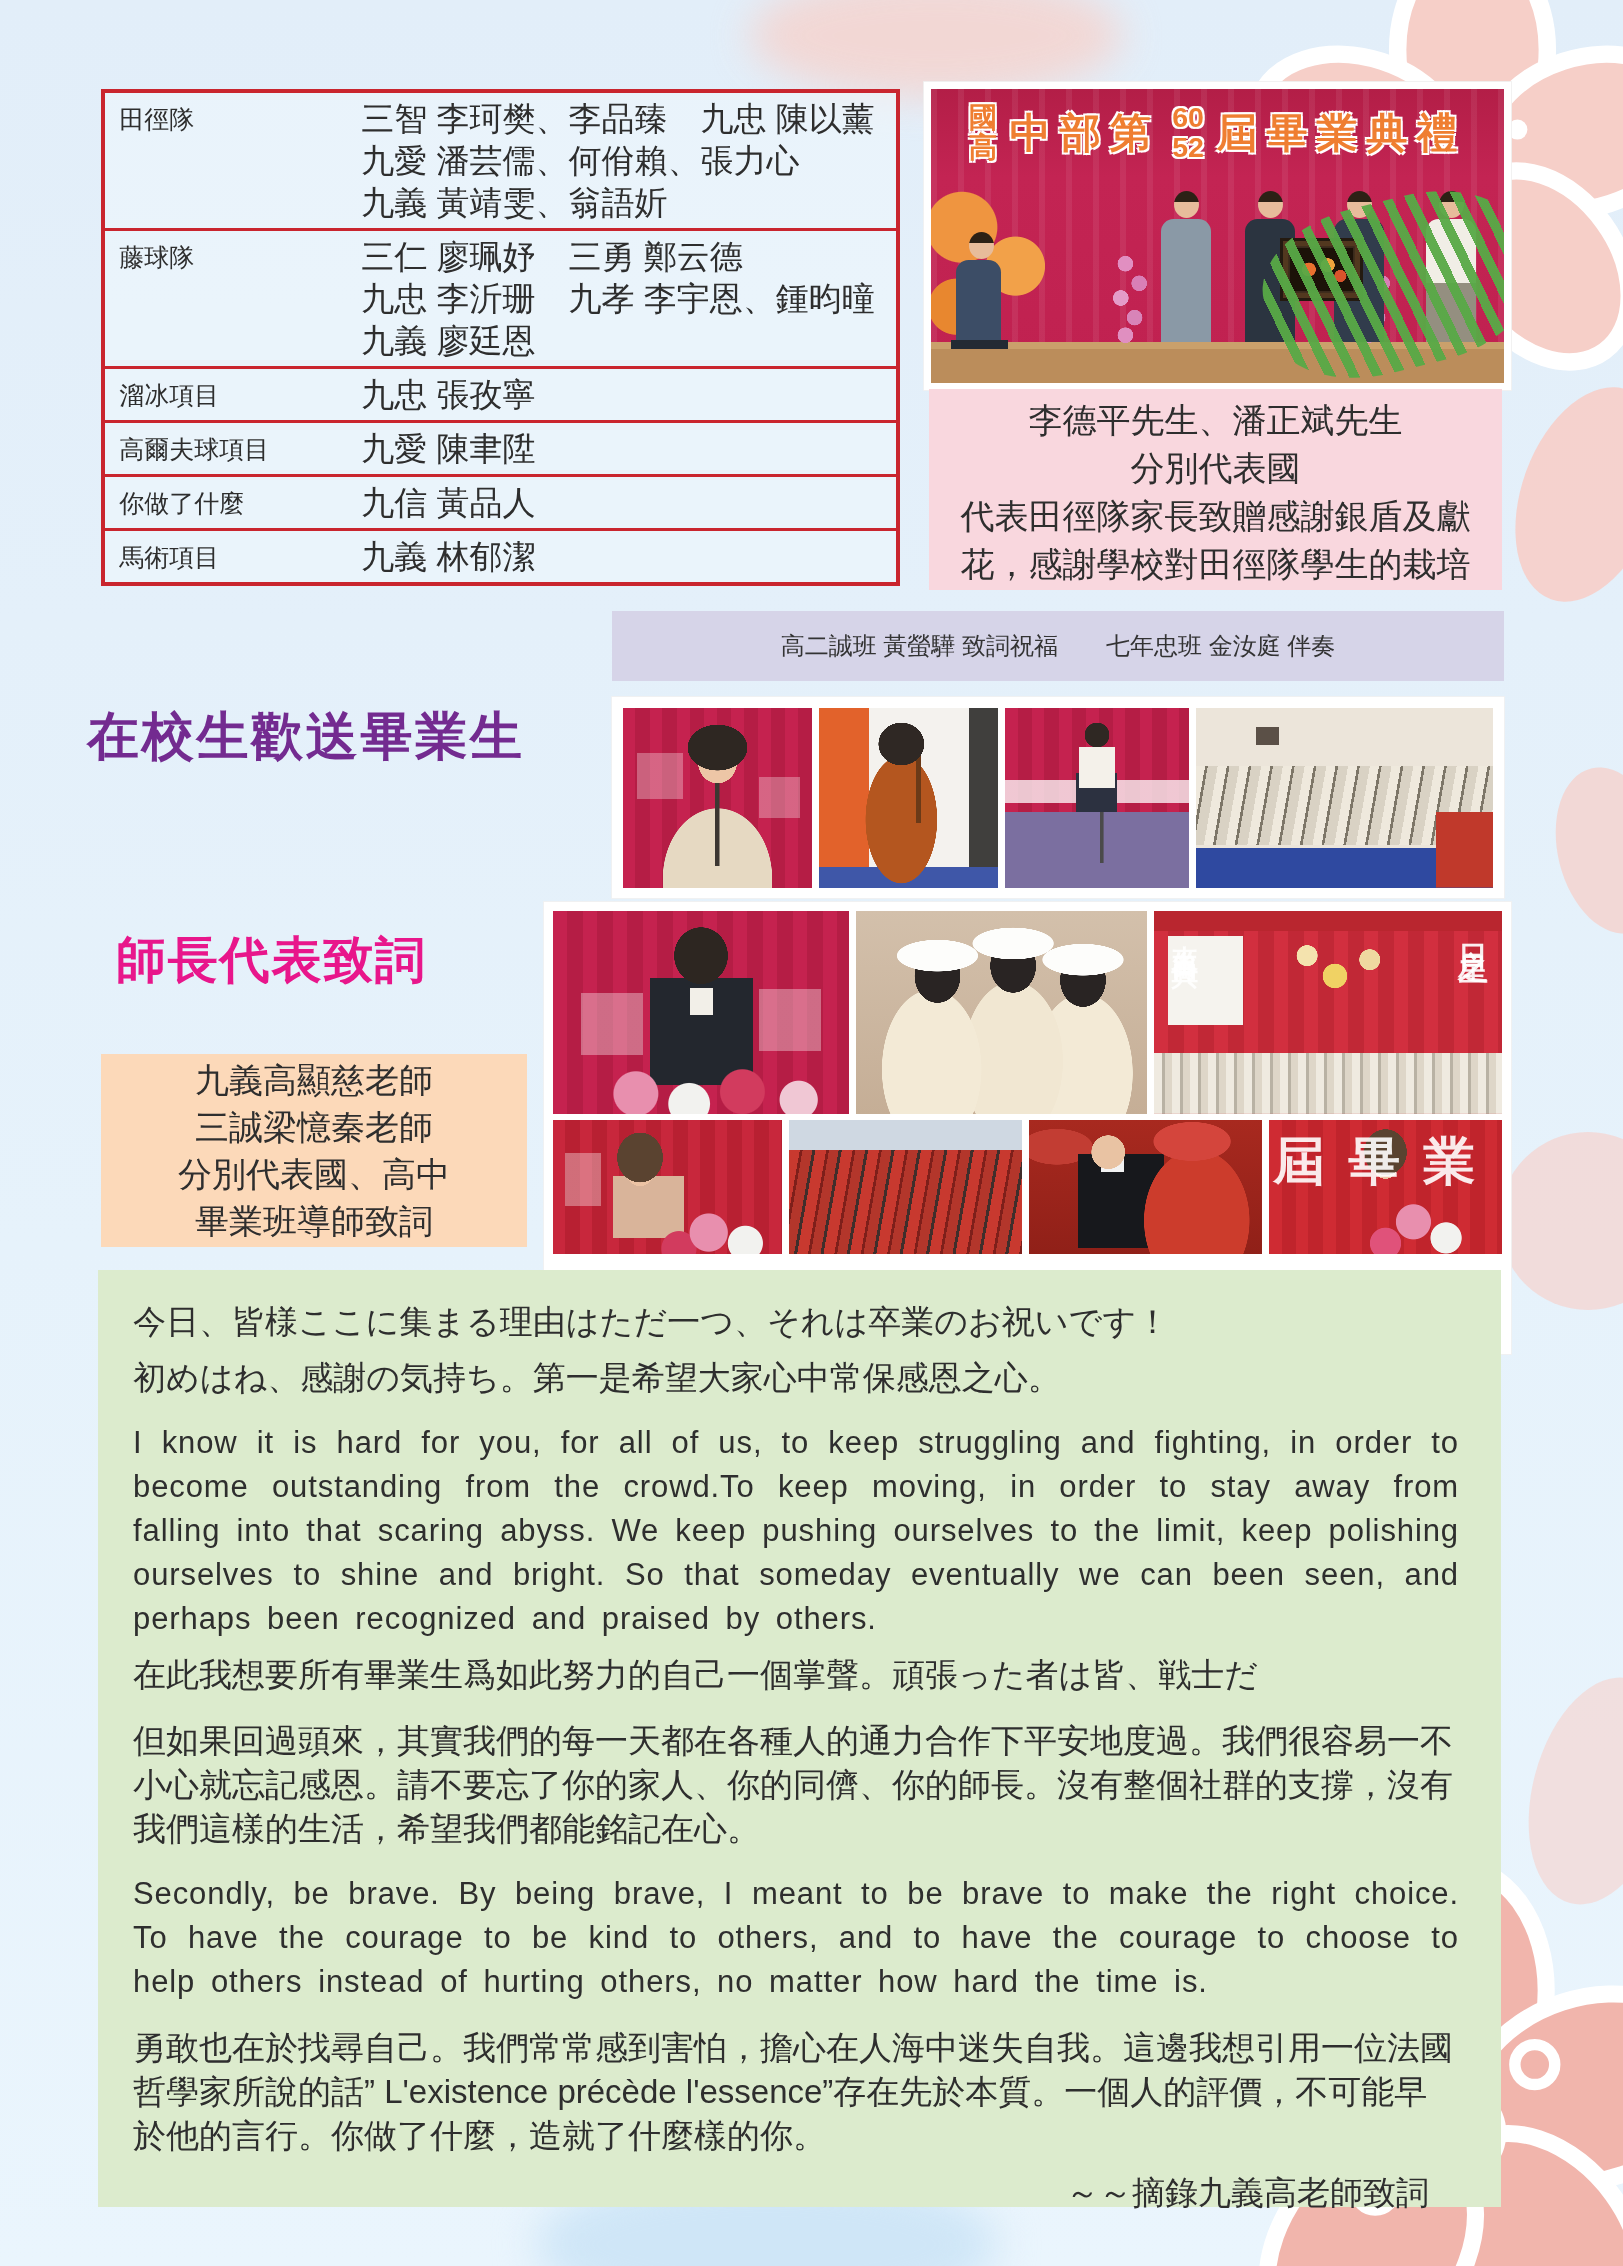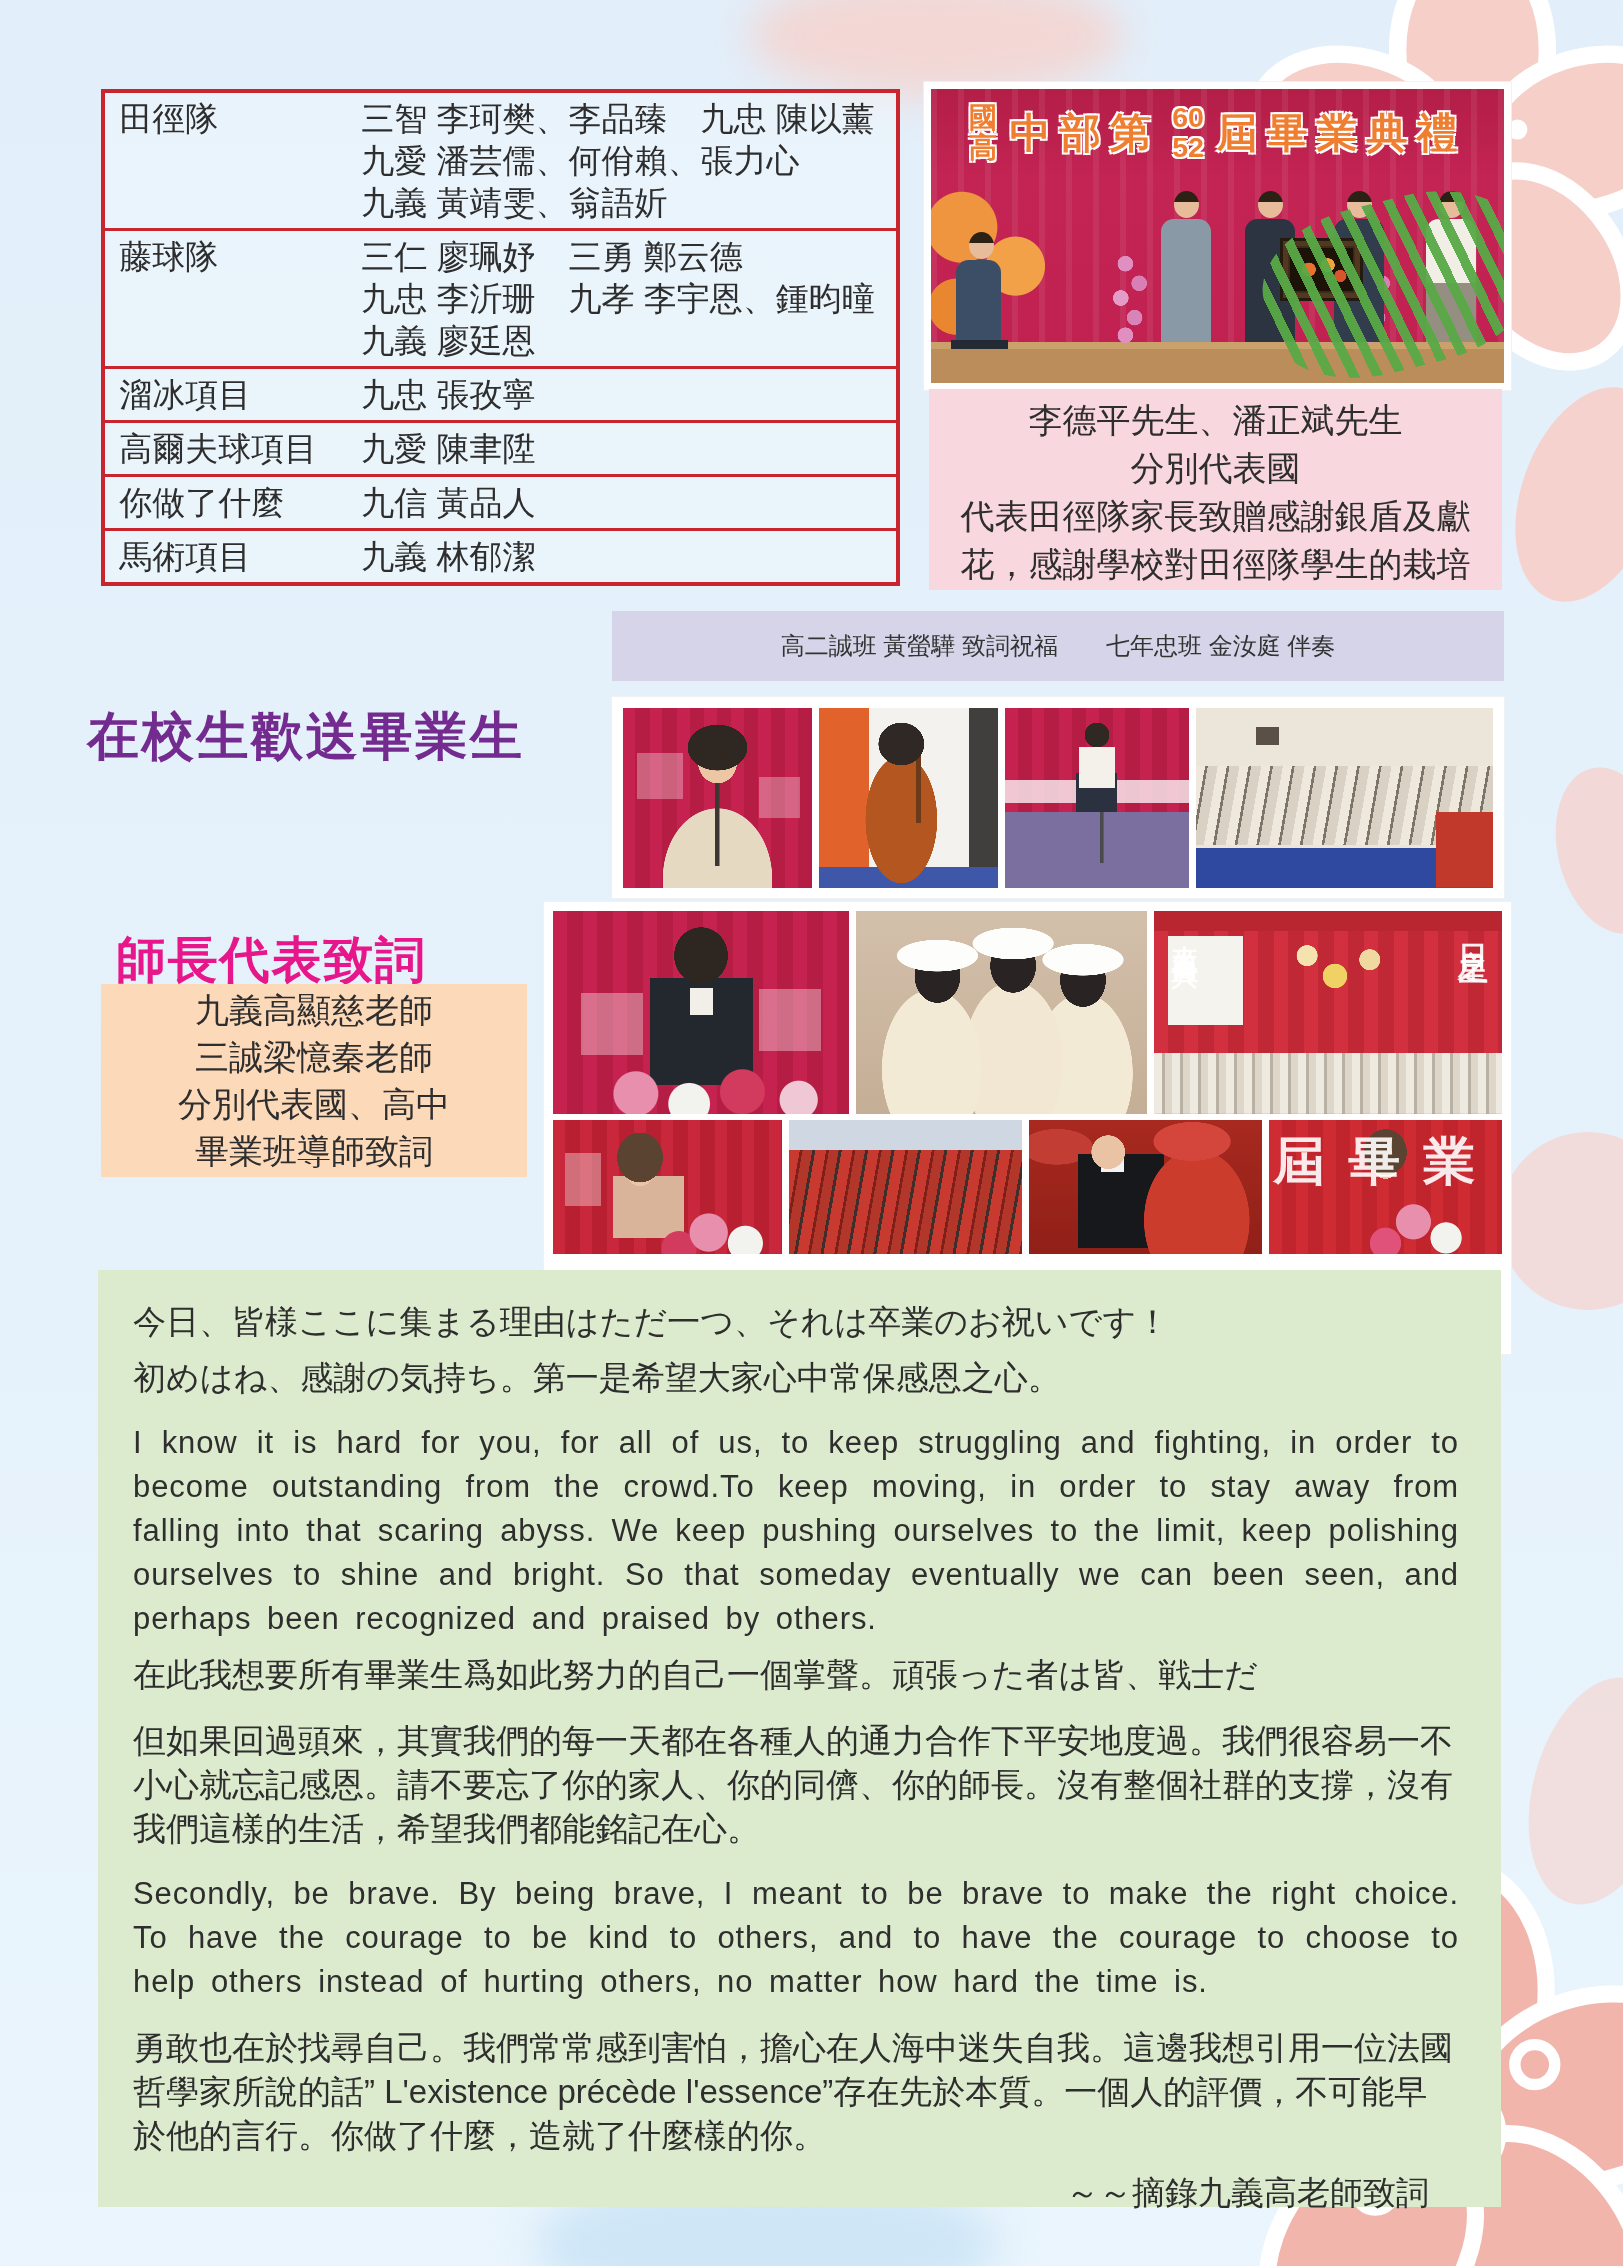--- a/index.html
+++ b/index.html
@@ -10,21 +10,21 @@
   
   .bloom{position:absolute;pointer-events:none;}
   .petal{position:absolute;background:#f8cdc6;border-radius:50%;opacity:.85;}
   .wash{position:absolute;border-radius:50%;filter:blur(19.6px);}
 
   
   .awards{position:absolute;left:101px;top:89px;width:791px;
           border:4.5px solid #c9252e;background:rgba(238,247,252,.6);}
   .award-row{display:flex;border-top:3.6px solid #c9252e;}
   .award-row:first-child{border-top:none;}
-  .award-label{width:242px;padding:4.5px 0 4.5px 14.3px;font-size:33px;line-height:42px;}
+  .award-label{width:242px;padding:4.5px 0 4.5px 14.3px;font-size:25px;line-height:42px;}
   .award-value{flex:1;padding:4.5px 5.3px 4.5px 0;font-size:33px;line-height:42px;}
 
   
   .frame{position:absolute;background:#fff;box-shadow:0 0 0 0.9px #f1f1f1;}
   .stage-frame{left:924px;top:82px;width:587px;height:308px;padding:0;}
   .stage{position:absolute;left:7.1px;top:7.1px;width:573px;height:294px;overflow:hidden;
      background:
        linear-gradient(to top,#bb8d5b 0 34px,#caa06b 34px 41px,transparent 41px),
        repeating-linear-gradient(90deg,rgba(255,255,255,.07) 0 6.2px,transparent 6.2px 27px),
        linear-gradient(180deg,#b31e47 0%,#c32453 30%,#c02150 100%);}
@@ -73,21 +73,21 @@
   .caption-bar{position:absolute;left:612px;top:611px;width:892px;height:70px;background:#d6d4e8;
                font-size:24px;line-height:70px;text-align:center;color:#333;}
 
   
   .h-purple{position:absolute;left:87px;top:702px;font-size:52px;font-weight:bold;
             color:#732b90;letter-spacing:2.7px;}
   .h-magenta{position:absolute;left:116px;top:927px;font-size:50px;font-weight:bold;
              color:#e8168b;letter-spacing:1.8px;}
 
   
-  .teacher-box{position:absolute;left:101px;top:984px;width:426px;height:193px;background:#fcd9b9;
+  .teacher-box{position:absolute;left:101px;top:1054px;width:426px;height:193px;background:#fcd9b9;
                font-size:34px;line-height:47px;text-align:center;padding-top:2.7px;box-sizing:border-box;}
 
   
   .frame1{left:612px;top:697px;width:892px;height:201px;padding:10.7px;box-sizing:border-box;
           display:flex;gap:7.1px;}
   .frame2{left:544px;top:902px;width:967px;height:452px;padding:9px;box-sizing:border-box;
           display:flex;flex-direction:column;gap:6.2px;}
   .prow{display:flex;gap:7.1px;}
   .prow2{height:203px;}
   .prow3{height:134px;}

